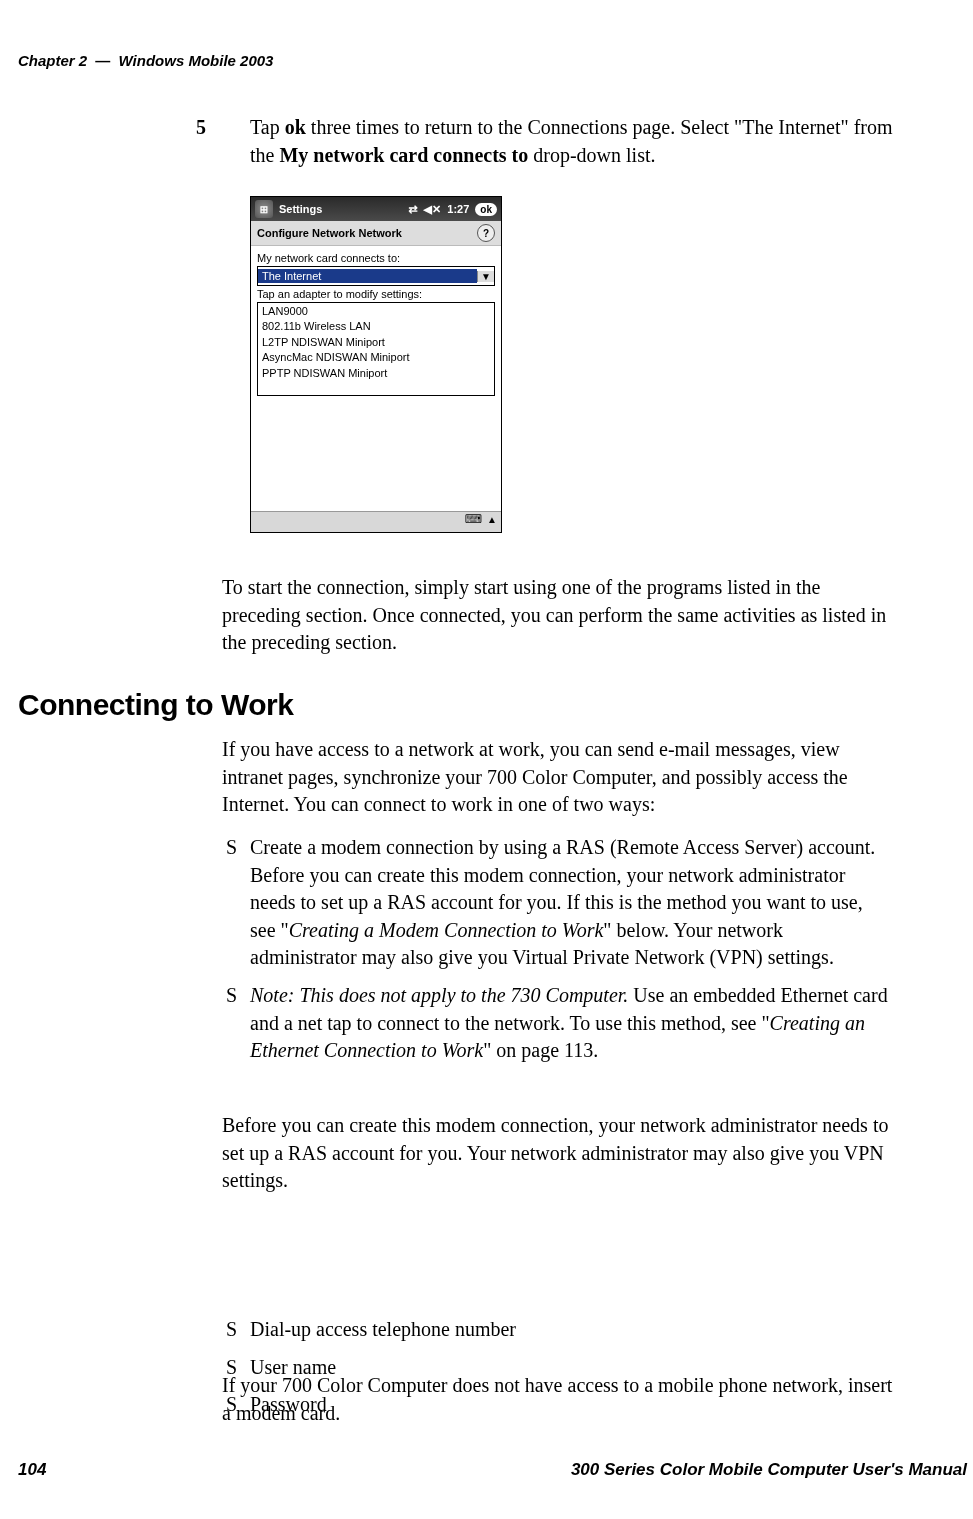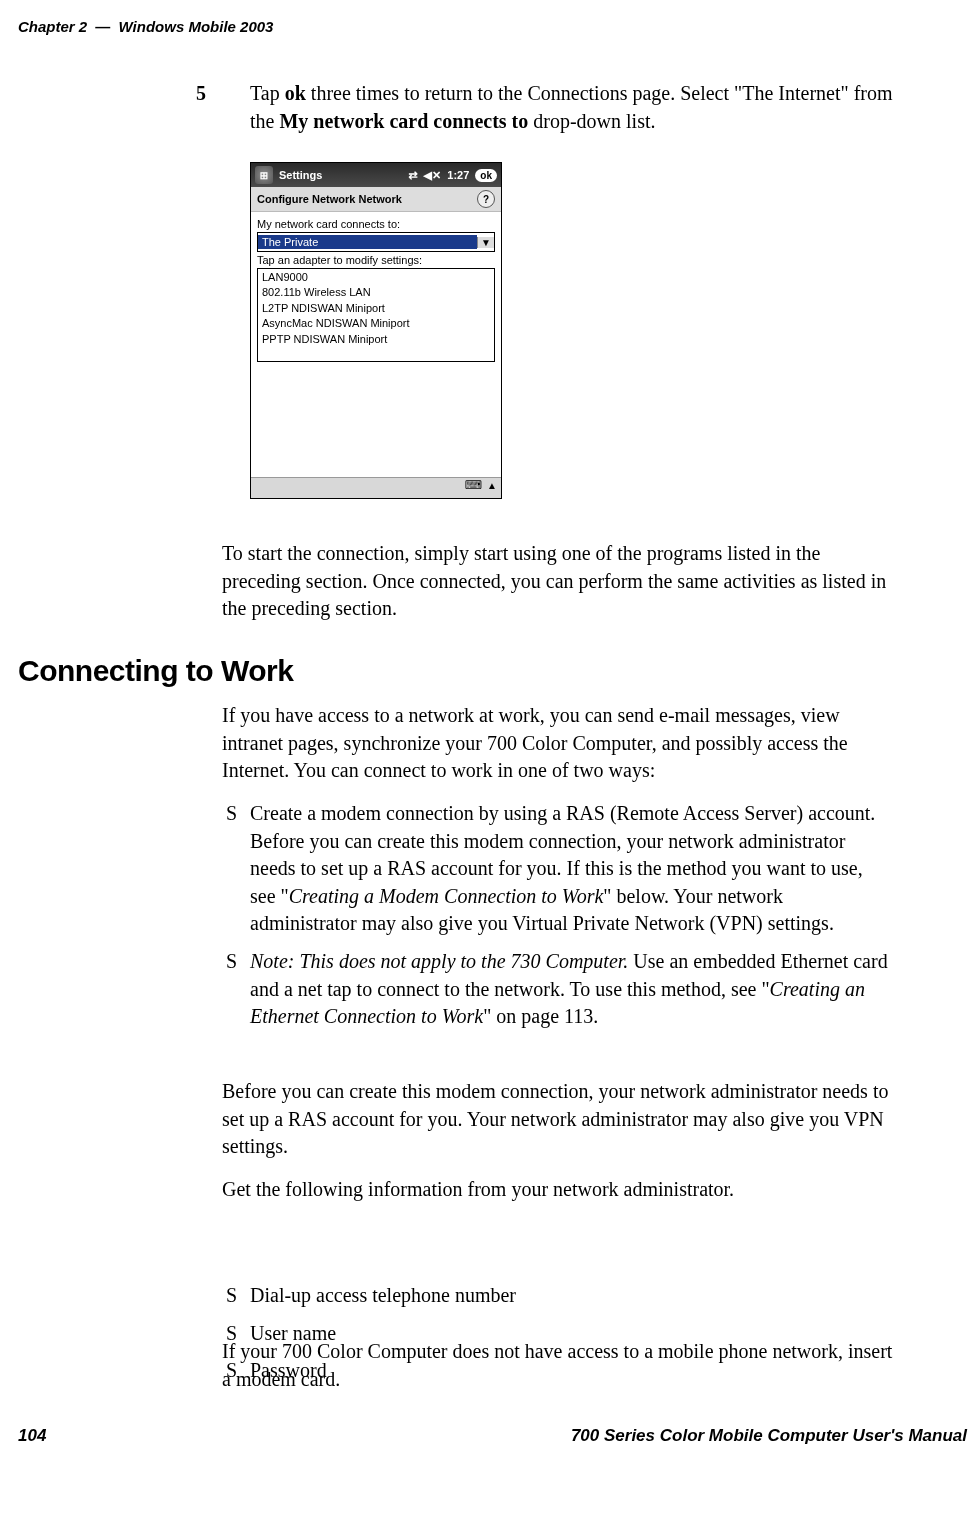--- a/index.html
+++ b/index.html
@@ -9,20 +9,21 @@
     font-family: Georgia, 'Times New Roman', serif;
     color: #000;
     width: 973px;
   }
   .page {
     position: relative;
     width: 973px;
     height: 1468px;
     box-sizing: border-box;
     padding: 28px 80px 0 80px;
+    margin-top: 34px;
   }
   .running-head {
     position: absolute;
     top: 18px;
     left: 18px;
     font-family: Arial, Helvetica, sans-serif;
     font-size: 15px;
     font-weight: bold;
     font-style: italic;
   }
@@ -196,21 +197,21 @@
       <span>1:27</span>
       <span class="ok">ok</span>
     </div>
     <div class="wm-sub">
       <span>Configure Network Network</span>
       <span class="help-icon">?</span>
     </div>
     <div class="wm-body">
       <span class="lbl">My network card connects to:</span>
       <div class="dd">
-        <span class="sel">The Private</span>
+        <span class="sel">The Internet</span>
         <span class="arrow">▼</span>
       </div>
       <span class="lbl">Tap an adapter to modify settings:</span>
       <div class="listbox">
         <div>LAN9000</div>
         <div>802.11b Wireless LAN</div>
         <div>L2TP NDISWAN Miniport</div>
         <div>AsyncMac NDISWAN Miniport</div>
         <div>PPTP NDISWAN Miniport</div>
       </div>
@@ -231,28 +232,27 @@
     <li>
       <span>Create a modem connection by using a RAS (Remote Access Server) account. Before you can create this modem connection, your network administrator needs to set up a RAS account for you. If this is the method you want to use, see "</span><span class="italic">Creating a Modem Connection to Work</span><span>" below. Your network administrator may also give you Virtual Private Network (VPN) settings.</span>
     </li>
     <li>
       <span class="italic">Note: This does not apply to the 730 Computer.</span><span> Use an embedded Ethernet card and a net tap to connect to the network. To use this method, see "</span><span class="italic">Creating an Ethernet Connection to Work</span><span>" on page 113.</span>
     </li>
   </ul>
 
   <div class="para" style="top:1078px;">Before you can create this modem connection, your network administrator needs to set up a RAS account for you. Your network administrator may also give you VPN settings.</div>
 
-  <div class="para" style="top:1176px;">Get the following information from your network administrator.</div>
 
   <ul class="doc-list" style="top:1282px;font-family:Liberation Serif, serif;">
     <li>Dial-up access telephone number</li>
     <li>User name</li>
     <li>Password</li>
   </ul>
 
   <div class="para" style="top:1338px;">If your 700 Color Computer does not have access to a mobile phone network, insert a modem card.</div>
 
   <div class="footer">
     <span>104</span>
-    <span>700 Series Color Mobile Computer User's Manual</span>
+    <span>300 Series Color Mobile Computer User's Manual</span>
   </div>
 
 </div>
 
 </body></html>

